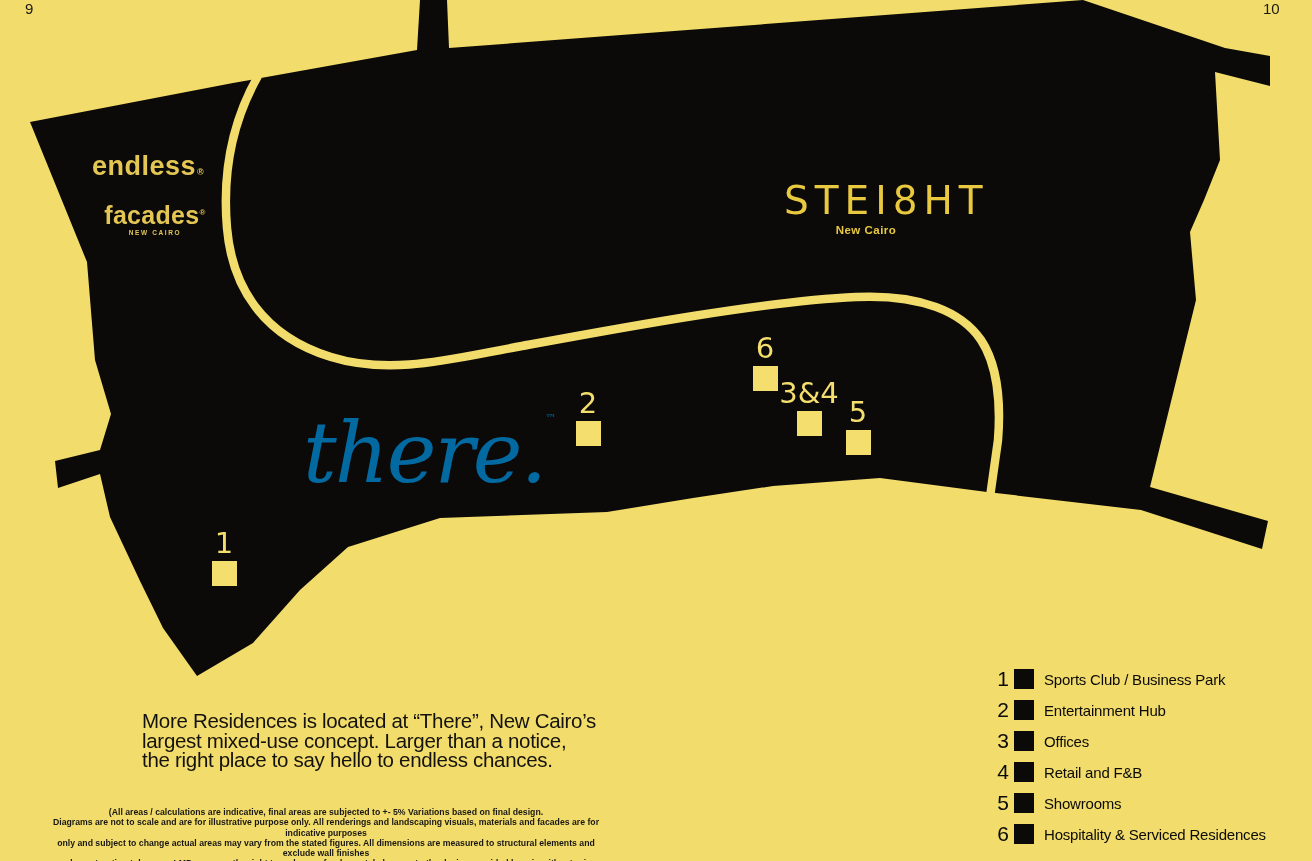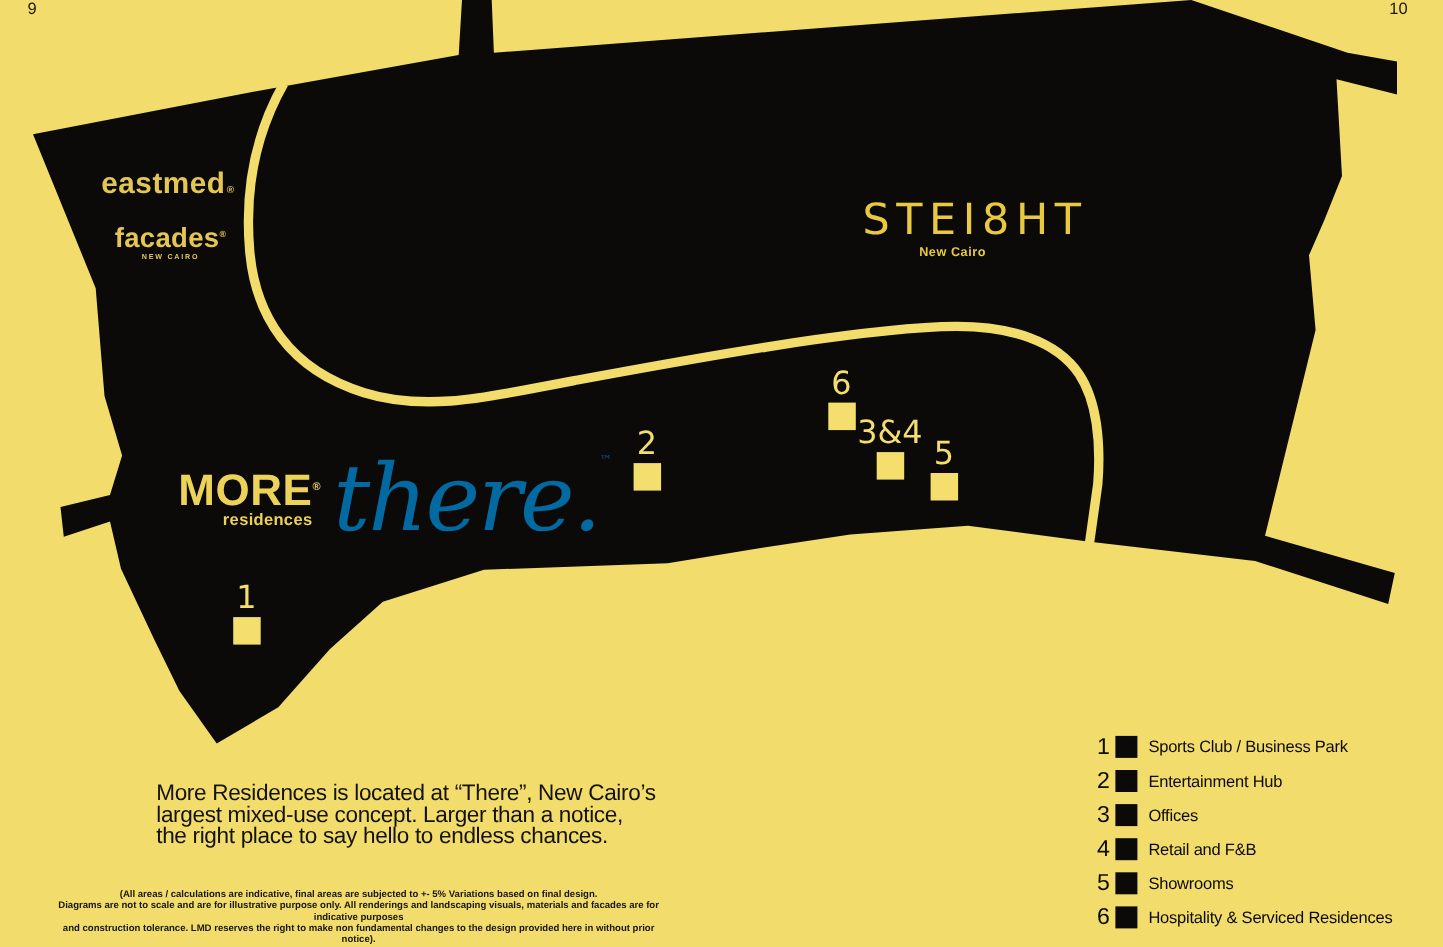--- a/index.html
+++ b/index.html
@@ -73,36 +73,30 @@
     <path fill="none" stroke="#f2dc6b" stroke-width="8.5" d="M258,76 C233,120 222,170 227,228
          C232,287 263,336 331,357
          C392,376 455,358 522,346
          C620,328 765,301 856,297
          C921,294 962,312 981,340
          C997,364 1001,402 998,440
          L990,497"></path>
   </svg>
 
   <div class="abs logo" id="logo-eastmed">
-    <span>eastmed</span><span class="reg">®</span>
+    <span>endless</span><span class="reg">®</span>
   </div>
 
   <div class="abs logo" id="logo-eastside">
     <div class="main">
       <span>facades</span><span class="reg">®</span>
     </div>
     <div class="tag">NEW CAIRO</div>
   </div>
 
-  <div class="abs" id="logo-more">
-    <div class="main">
-      <span>MORE</span><span class="reg">®</span>
-    </div>
-    <div class="tag">residences</div>
-  </div>
 
   <div class="abs" id="logo-there">
     <span>there.</span><span class="tm">™</span>
   </div>
 
   <div class="abs" id="logo-steight">
     <div class="main">STEI8HT</div>
     <div class="tag">New Cairo</div>
   </div>
 
@@ -129,20 +123,21 @@
 
   <div class="abs" id="description">
     <div>More Residences is located at “There”, New Cairo’s</div>
     <div>largest mixed-use concept. Larger than a notice,</div>
     <div>the right place to say hello to endless chances.</div>
   </div>
 
   <div class="abs" id="disclaimer">
     <div>(All areas / calculations are indicative, final areas are subjected to +- 5% Variations based on final design.</div>
     <div>Diagrams are not to scale and are for illustrative purpose only. All renderings and landscaping visuals, materials and facades are for indicative purposes</div>
+    <div>only and subject to change actual areas may vary from the stated figures. All dimensions are measured to structural elements and exclude wall finishes</div>
     <div>and construction tolerance. LMD reserves the right to make non fundamental changes to the design provided here in without prior notice).</div>
   </div>
 
   <div class="abs" id="legend">
     <div class="legend-row">
       <div class="n">1</div>
       <div class="swatch"></div>
       <div class="lbl">Sports Club / Business Park</div>
     </div>
     <div class="legend-row">

